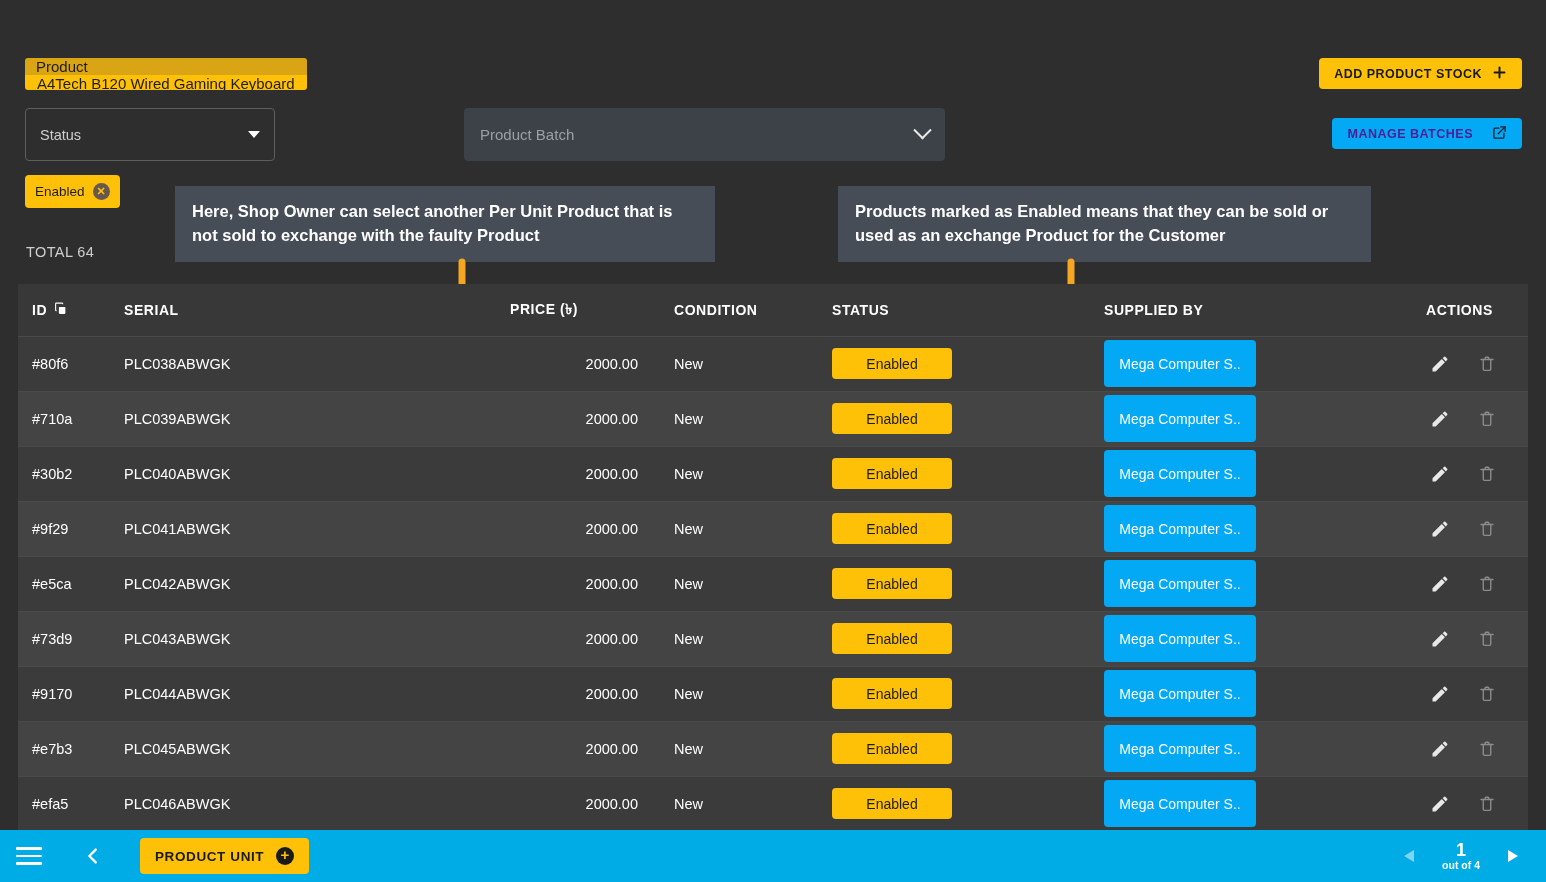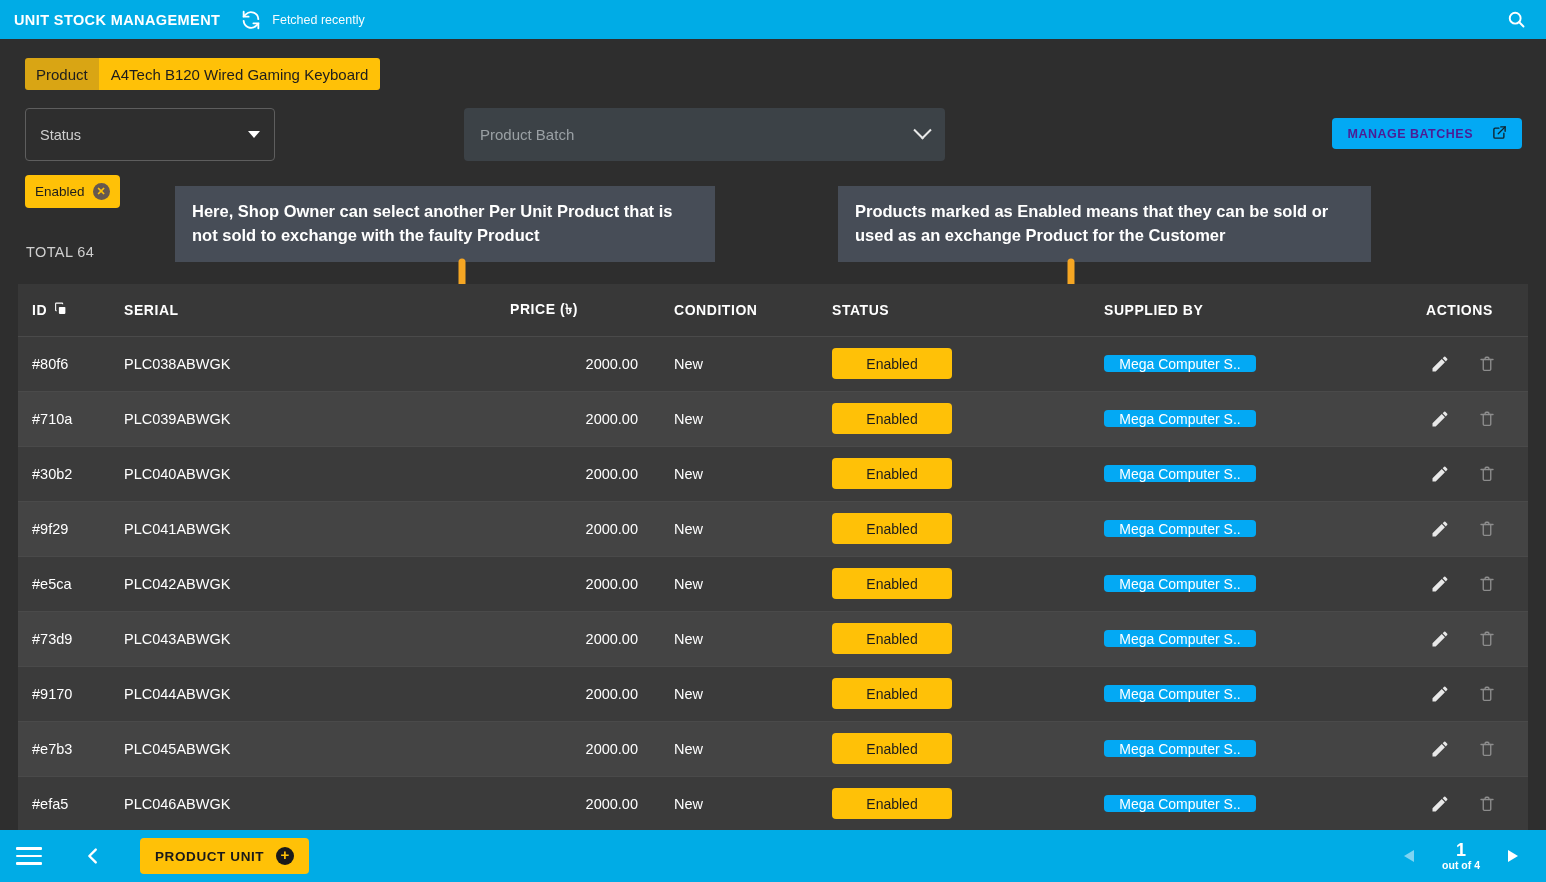--- a/index.html
+++ b/index.html
@@ -21,21 +21,21 @@
   }
   .refresh-icon { margin-left: 20px; display: flex; align-items: center; }
   .fetched { color: #ffffff; font-size: 12.5px; margin-left: 10px; opacity: .96; }
   .topbar-spacer { flex: 1; }
   .search-btn { display: flex; align-items: center; justify-content: center;
     width: 32px; height: 32px; cursor: pointer; }
 
   
   .product-chip {
     position: absolute; left: 25px; top: 58px; height: 32px;
-    display: flex; align-items: stretch; border-radius: 3px; overflow: hidden;
+    display: flex; align-items: stretch; border-radius: 3px; overflow: hidden; flex-direction: column;
   }
   .product-chip-label {
     background: #d9a514; color: #1d1d1d; font-size: 15px;
     padding: 0 11px; display: flex; align-items: center;
   }
   .product-chip-value {
     background: #ffc107; color: #1d1d1d; font-size: 15px;
     padding: 0 12px; display: flex; align-items: center;
   }
 
@@ -137,21 +137,21 @@
   .th-id-inner { display: flex; align-items: center; gap: 7px; }
 
   .badge-enabled {
     display: inline-flex; align-items: center; justify-content: center;
     background: #ffc107; color: #1d1d1d; border-radius: 4px;
     width: 120px; height: 31px; font-size: 14px; cursor: pointer;
   }
   .badge-supplier {
     display: inline-flex; align-items: center; justify-content: center;
     background: #03a9f4; color: #ffffff; border-radius: 4px;
-    width: 152px; height: 17px; font-size: 14px; cursor: pointer;
+    width: 152px; height: 47px; font-size: 14px; cursor: pointer;
     overflow: hidden; white-space: nowrap;
   }
   .actions-cell { display: flex; align-items: center; gap: 28px; padding-left: 4px; }
   .act-btn { cursor: pointer; display: flex; align-items: center; }
 
   
   .bottombar {
     position: absolute; left: 0; bottom: 0; width: 1546px; height: 52px;
     background: #00ace6; display: flex; align-items: center; padding: 0 16px;
   }
@@ -174,45 +174,35 @@
   .pager-arrow { cursor: pointer; display: flex; align-items: center; }
   .pager-num { text-align: center; color: #fff; }
   .pager-num .n { font-size: 18px; font-weight: bold; display: block; line-height: 1.05; }
   .pager-num .o { font-size: 10.5px; font-weight: bold; display: block; }
 </style>
 </head>
 <body>
 
 <div id="app">
 
-  <div class="topbar">
-    <span class="topbar-title">UNIT STOCK MANAGEMENT</span>
-    <span class="refresh-icon">
-      <svg width="22" height="22" viewBox="0 0 24 24" fill="none" stroke="#ffffff" stroke-width="2" stroke-linecap="round">
-        <path d="M20 11A8 8 0 0 0 6.3 5.9L4 8"></path>
-          <polyline points="4,3 4,8.4 9.4,8.4"></polyline>
-        <path d="M4 13a8 8 0 0 0 13.7 5.1L20 16"></path>
-          <polyline points="20,21 20,15.6 14.6,15.6"></polyline>
-      </svg>
-    </span>
-    <span class="fetched">Fetched recently</span>
-    <span class="topbar-spacer"></span>
-    <span class="search-btn">
-      <svg width="21" height="21" viewBox="0 0 24 24" fill="none" stroke="#ffffff" stroke-width="2.2" stroke-linecap="round">
-        <circle cx="10.5" cy="10.5" r="6.2"></circle>
-          <line x1="15.2" y1="15.2" x2="20" y2="20"></line>
-      </svg>
-    </span>
-  </div>
 
   <div class="product-chip">
     <span class="product-chip-label">Product</span>
     <span class="product-chip-value">A4Tech B120 Wired Gaming Keyboard</span>
   </div>
 
+  <button class="btn-add-stock">
+    <span>ADD PRODUCT STOCK</span>
+    <span>
+      <svg width="15" height="15" viewBox="0 0 24 24" stroke="#1a1a1a" stroke-width="3.2" stroke-linecap="round">
+        <line x1="12" y1="4" x2="12" y2="20"></line>
+          <line x1="4" y1="12" x2="20" y2="12"></line>
+      </svg>
+    </span>
+  </button>
 
   <button class="btn-manage-batches">
     <span>MANAGE BATCHES</span>
     <span>
       <svg width="15" height="15" viewBox="0 0 24 24" fill="none" stroke="#10232c" stroke-width="2.2" stroke-linecap="round">
         <path d="M19 13v6a2 2 0 0 1-2 2H5a2 2 0 0 1-2-2V7a2 2 0 0 1 2-2h6"></path>
         <polyline points="14,3 21,3 21,10"></polyline>
           <line x1="10" y1="14" x2="21" y2="3"></line>
       </svg>
     </span>

